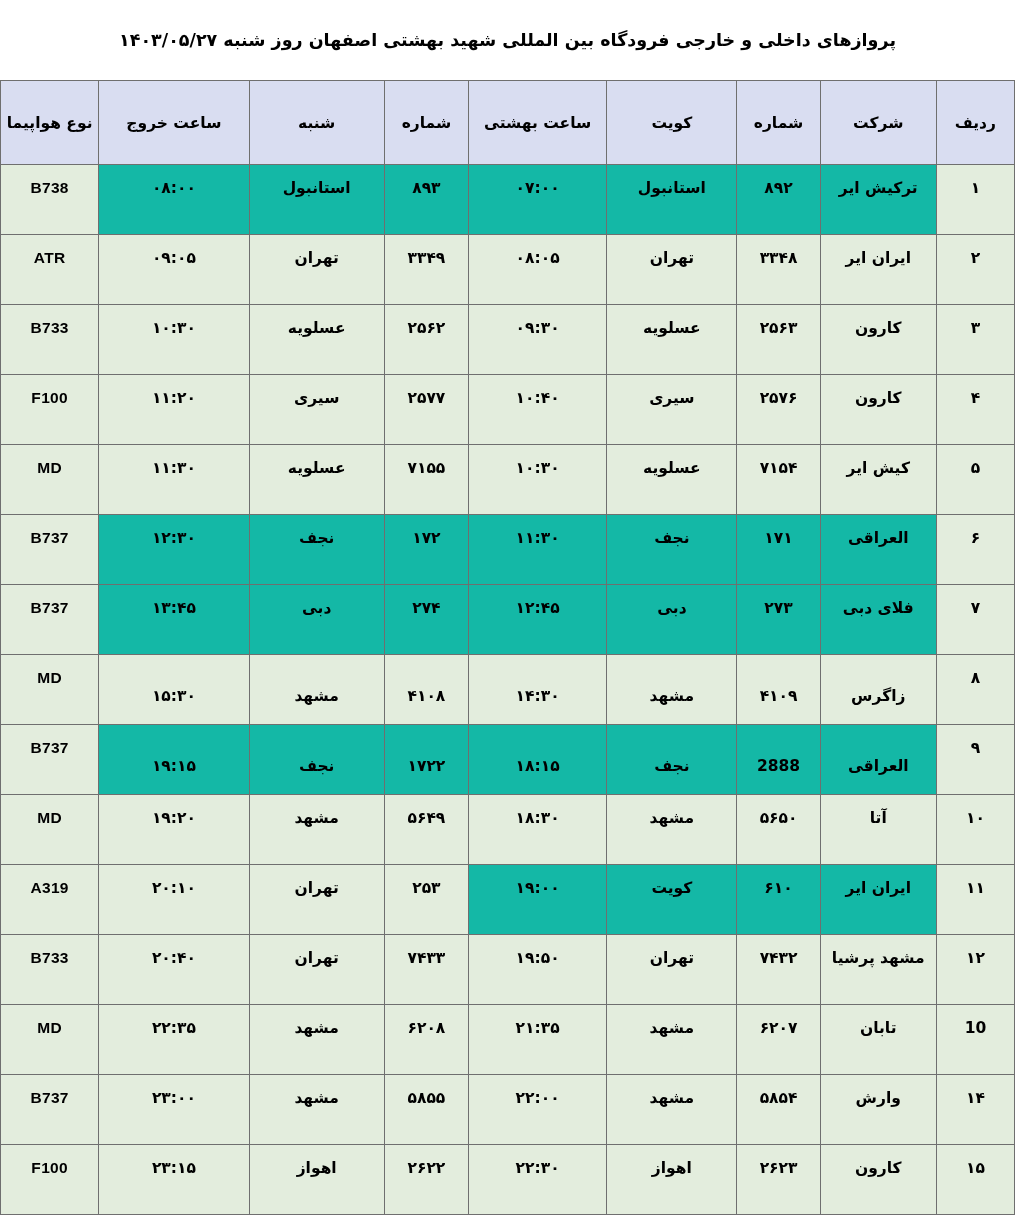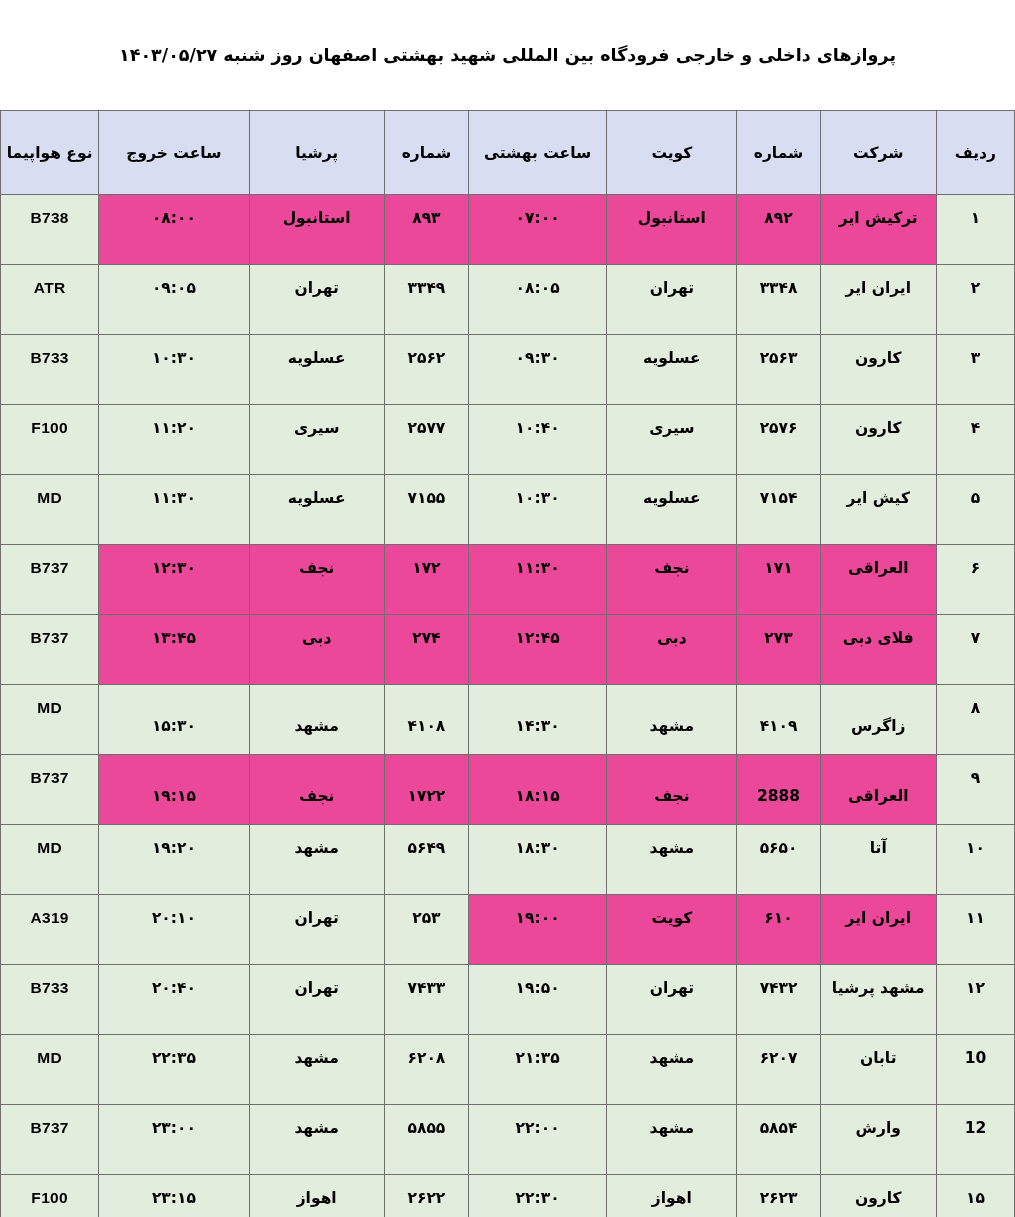--- a/index.html
+++ b/index.html
@@ -18,21 +18,21 @@
 
   #page {
     position: relative;
     width: 1015px;
     height: 1217px;
     background: #ffffff;
   }
 
   
   .title-bar {
-    height: 110px;
+    height: 80px;
     display: flex;
     align-items: center;
     justify-content: center;
     padding: 0 6px;
     box-sizing: border-box;
   }
   .title-text {
     font-size: 17.5px;
     font-weight: bold;
     letter-spacing: -0.2px;
@@ -83,21 +83,21 @@
     padding-top: 13px;
     box-sizing: border-box;
   }
 
   tbody td {
     height: 70px;
     background: #e3eddd;
     box-sizing: border-box;
   }
   tbody td.hl {
-    background: #ec4899;
+    background: #14b8a6;
   }
 
   
   td.actype {
     font-family: Liberation Sans, sans-serif;
     font-size: 17px;
     font-weight: bold;
     letter-spacing: 0.3px;
     direction: ltr;
     vertical-align: top;
@@ -143,21 +143,21 @@
       <col class="c-actype">
     </colgroup>
     <thead>
       <tr id="header-row">
           <th>ردیف</th>
           <th>شرکت</th>
           <th>شماره</th>
           <th>کویت</th>
           <th>ساعت بهشتی</th>
           <th>شماره</th>
-          <th>پرشیا</th>
+          <th>شنبه</th>
           <th>ساعت خروج</th>
           <th>نوع هواپیما</th>
         </tr>
     </thead>
     <tbody id="table-body">
         <tr class="va-top">
           <td class="radif">۱</td>
           <td class="data hl">ترکیش ایر</td>
           <td class="data hl">۸۹۲</td>
           <td class="data hl">استانبول</td>
@@ -293,21 +293,21 @@
           <td class="data">تابان</td>
           <td class="data">۶۲۰۷</td>
           <td class="data">مشهد</td>
           <td class="data">۲۱:۳۵</td>
           <td class="data">۶۲۰۸</td>
           <td class="data">مشهد</td>
           <td class="data">۲۲:۳۵</td>
           <td class="actype">MD</td>
         </tr>
         <tr class="va-top">
-          <td class="radif">12</td>
+          <td class="radif">۱۴</td>
           <td class="data">وارش</td>
           <td class="data">۵۸۵۴</td>
           <td class="data">مشهد</td>
           <td class="data">۲۲:۰۰</td>
           <td class="data">۵۸۵۵</td>
           <td class="data">مشهد</td>
           <td class="data">۲۳:۰۰</td>
           <td class="actype">B737</td>
         </tr>
         <tr class="va-top">

